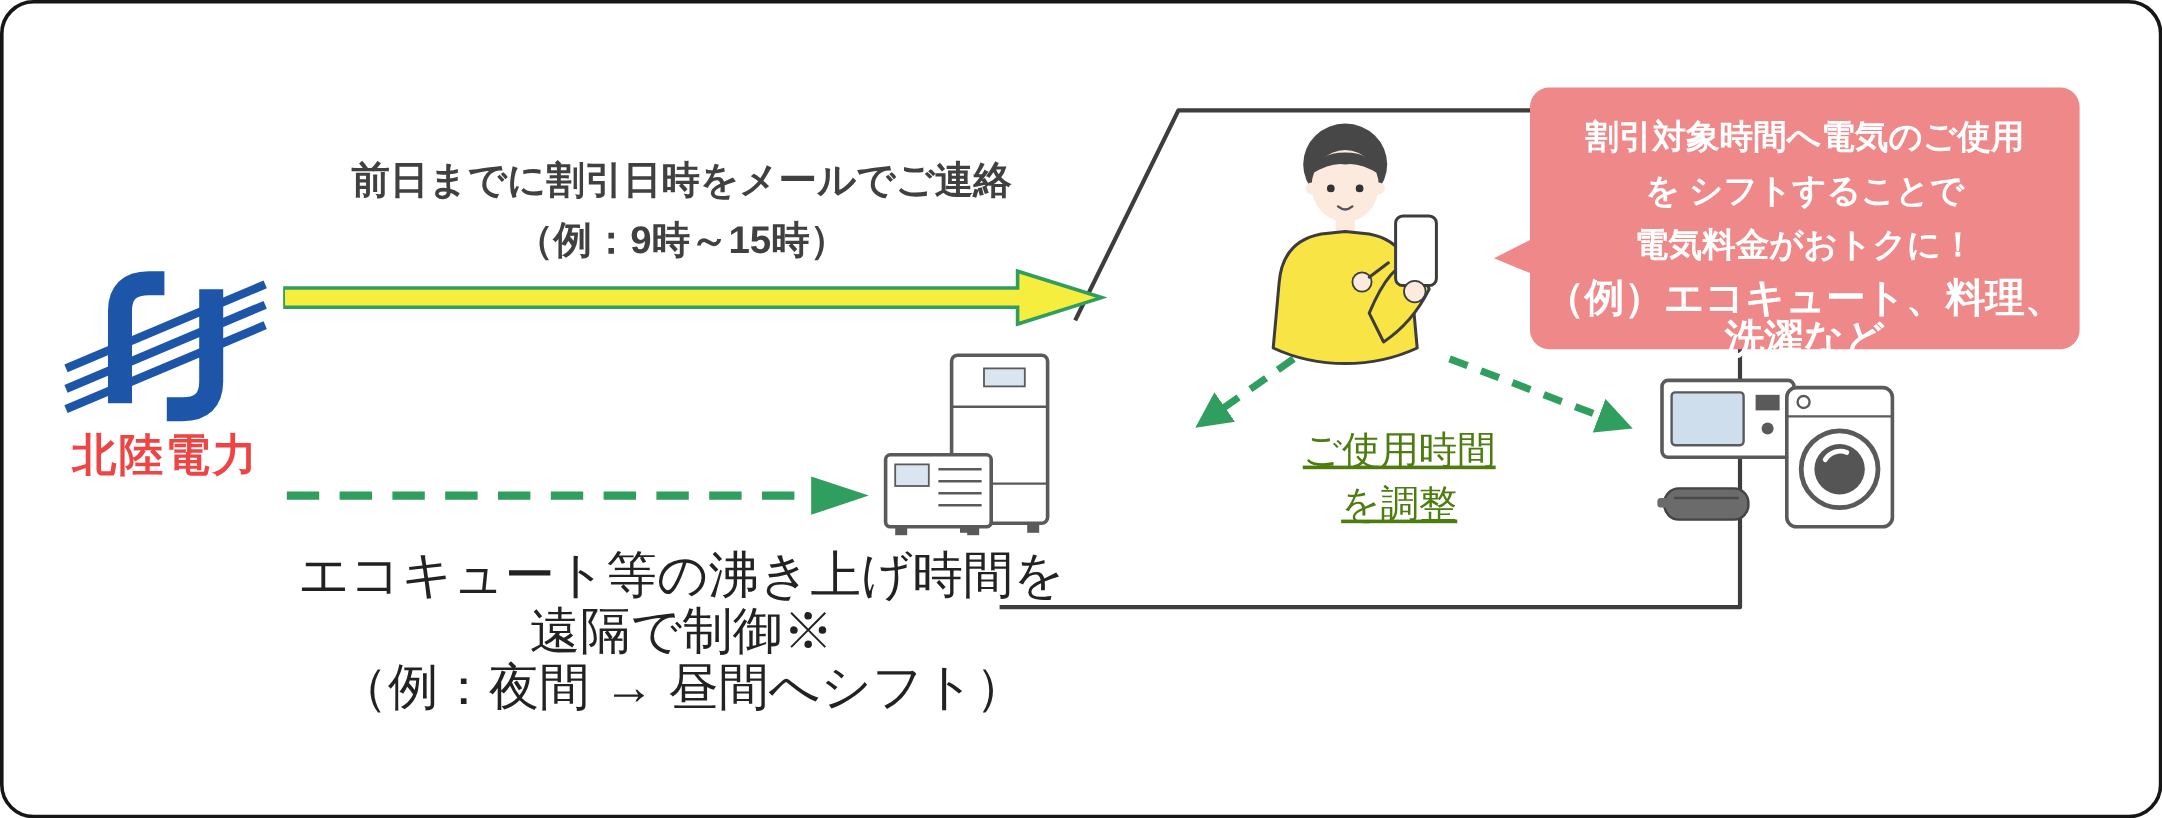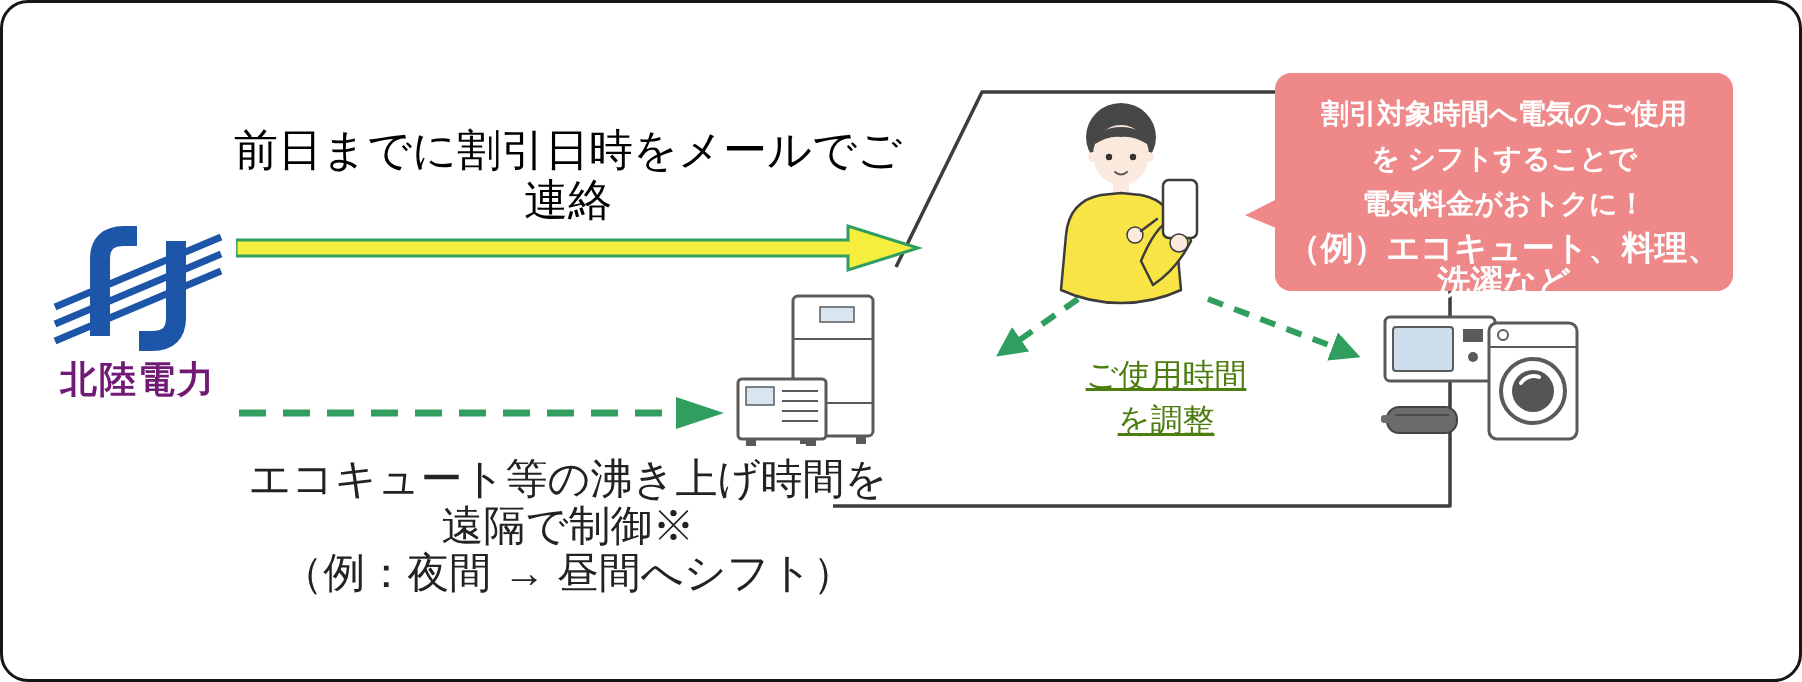--- a/index.html
+++ b/index.html
@@ -9,27 +9,27 @@
     box-sizing:border-box;
     background:#ffffff;
     border:3px solid #161616;
     border-radius:28px;
     overflow:hidden;
     font-family:"Liberation Sans", sans-serif;
   }
   .abs{position:absolute;}
   .center{text-align:center;}
   .green-head{
-    color:#000000;font-weight:400;font-size:44px;line-height:50px;
+    color:#404040;font-weight:700;font-size:32px;line-height:50px;
   }
   .black-note{
     color:#222222;font-weight:500;font-size:42px;line-height:47px;
   }
   .logo-label{
-    color:#701a75;font-weight:800;font-size:37px;letter-spacing:2px;
+    color:#ef4444;font-weight:800;font-size:37px;letter-spacing:2px;
   }
   .bubble{
     background:#ef8888;border-radius:16px;color:#ffffff;
   }
   .bubble .tail{
     position:absolute;left:-30px;top:118px;width:48px;height:44px;
     background:#ef8888;
     clip-path:polygon(100% 0, 0 55%, 100% 100%);
   }
   .bubble .big{font-size:28px;font-weight:800;line-height:45px;}
@@ -134,20 +134,21 @@
     <polygon points="0,17 612,17 612,3 682,25 612,47 612,33 0,33" fill="#f6ee3e" stroke="#2f9e5f" stroke-width="3" stroke-linejoin="miter"></polygon>
   </svg>
 
   <svg class="abs" style="left:233px;top:392px;" width="500" height="36" viewBox="0 0 500 36">
     <line x1="3" y1="18" x2="440" y2="18" stroke="#2f9e5f" stroke-width="7" stroke-dasharray="27 17"></line>
     <polygon points="440,2 488,18 440,34" fill="#2f9e5f"></polygon>
   </svg>
 
   <div class="abs center green-head" style="left:230px;top:122px;width:670px;">
     <div>前日までに割引日時をメールでご連絡</div>
+    <div>（例：9時～15時）</div>
   </div>
 
   <div class="abs center black-note" style="left:240px;top:452px;width:650px;">
     <div>エコキュート等の沸き上げ時間を</div>
     <div>遠隔で制御※</div>
     <div>（例：夜間 → 昼間へシフト）</div>
   </div>
 
   <svg class="abs" style="left:50px;top:218px;" width="170" height="135" viewBox="0 0 170 135">
     <line x1="2" y1="86" x2="168" y2="16" stroke="#1d55a8" stroke-width="7"></line>

